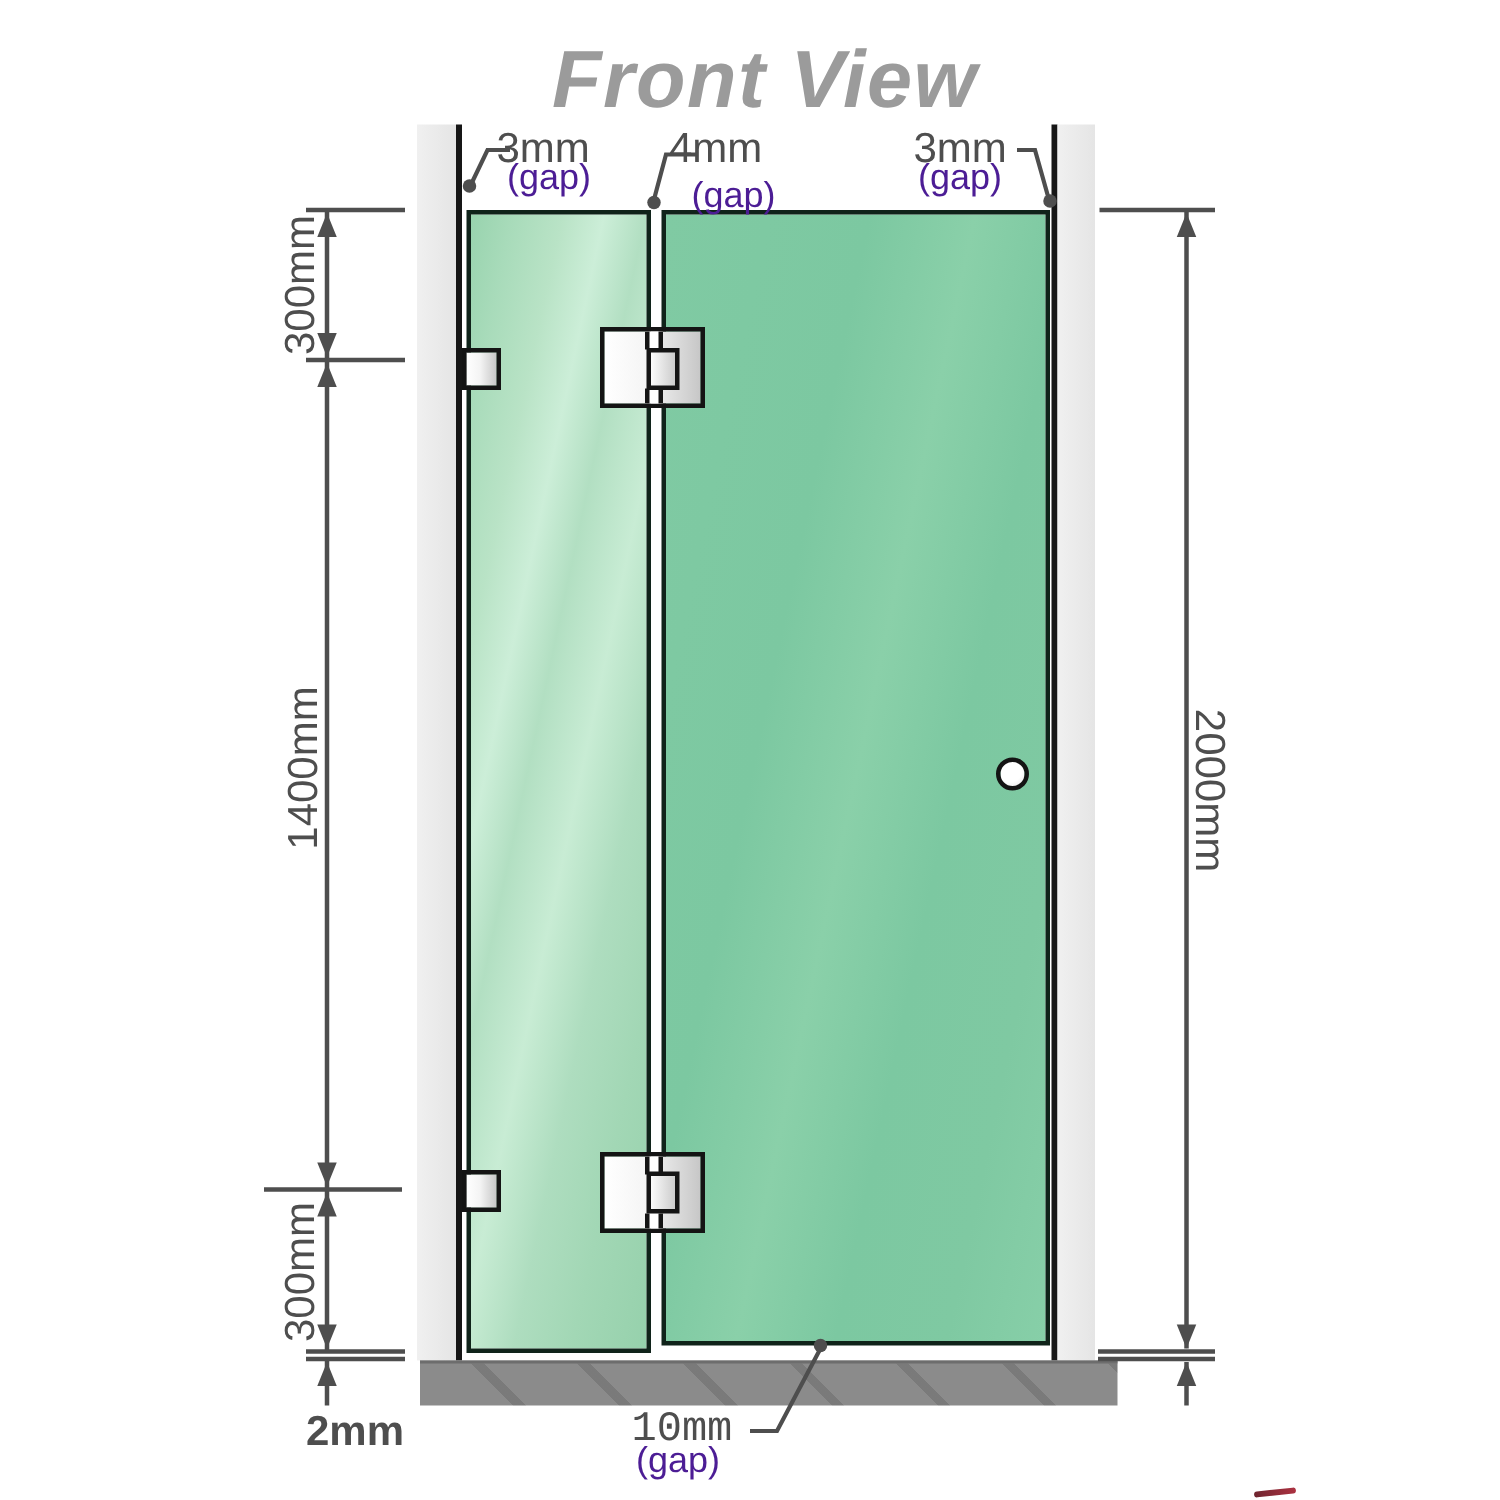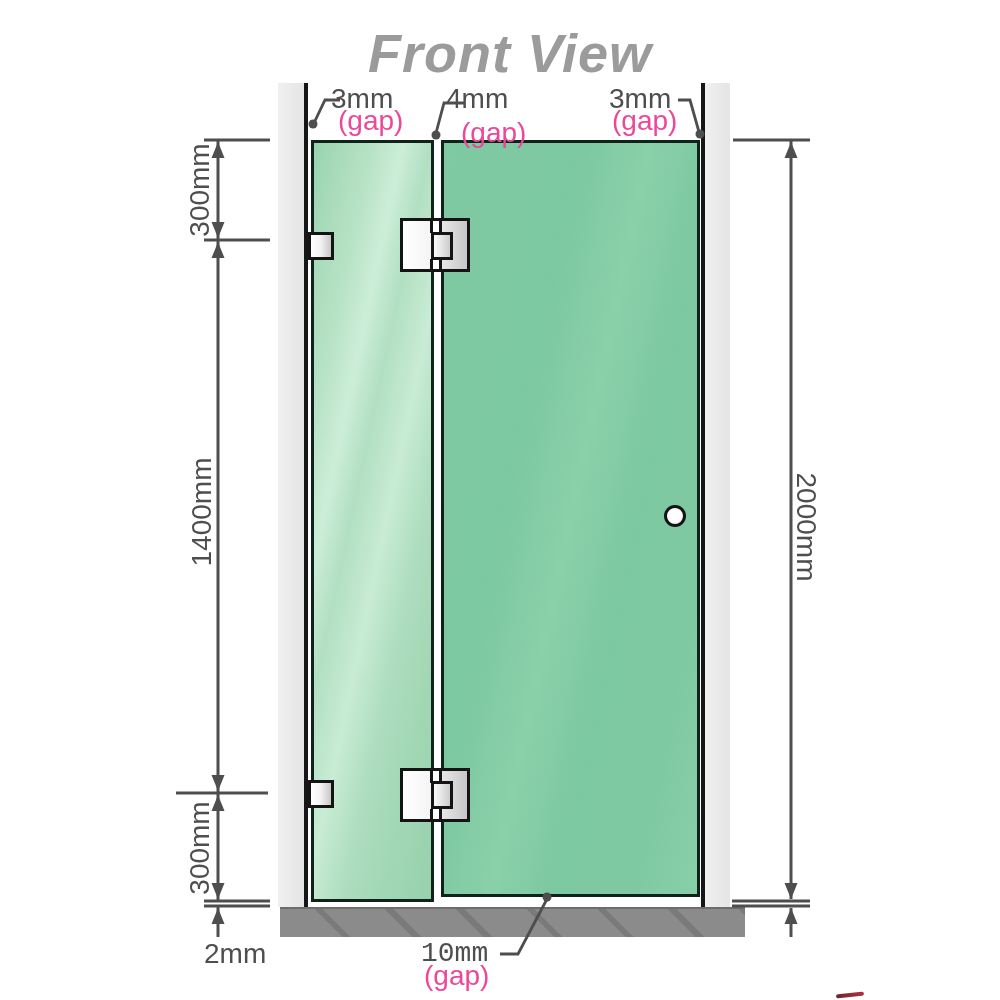--- a/index.html
+++ b/index.html
@@ -20,21 +20,21 @@
   .metal-inner{position:absolute;border:3px solid #141414;box-sizing:border-box;
          background:linear-gradient(90deg,#fbfbfb,#cccccc);}
   .seam{position:absolute;background:#ffffff;border-left:3px solid #141414;
         border-right:3px solid #141414;box-sizing:border-box;}
   .handle{position:absolute;width:22px;height:22px;border:3px solid #141414;
           border-radius:50%;box-sizing:border-box;
           background:radial-gradient(circle at 40% 35%,#ffffff 55%,#e3e3e3);}
   .base{position:absolute;background:#8b8b8b;border-top:2px solid #6d6d6d;box-sizing:border-box;
         background-image:repeating-linear-gradient(45deg,rgba(0,0,0,0) 0 44px,rgba(0,0,0,0.12) 44px 50px);}
   .dim-label{position:absolute;color:#4e4e4e;font-size:28px;line-height:1;white-space:nowrap;}
-  .dim-caption{position:absolute;color:#ec4899;font-size:28px;line-height:1;white-space:nowrap;}
+  .dim-caption{position:absolute;color:#4c1d95;font-size:24px;line-height:1;white-space:nowrap;}
   .rot-ccw{transform:translate(-50%,-50%) rotate(-90deg);}
   .rot-cw{transform:translate(-50%,-50%) rotate(90deg);}
   .overlay{position:absolute;left:0;top:0;pointer-events:none;}
   .red-artifact{position:absolute;left:836px;top:993px;width:28px;height:4px;border-radius:2px;
         background:linear-gradient(90deg,#5e0d18,#a31b2c);transform:rotate(-6deg);opacity:.9;}
 </style>
 </head>
 <body>
 
 <div class="canvas">
@@ -124,17 +124,17 @@
   <div class="dim-caption" style="left:612px;top:107px;">(gap)</div>
 
   <div class="dim-label" style="left:421px;top:940px;font-family:Liberation Mono, monospace;">10mm</div>
   <div class="dim-caption" style="left:424px;top:962px;">(gap)</div>
 
   <div class="dim-label rot-ccw" style="left:200px;top:190px;">300mm</div>
   <div class="dim-label rot-ccw" style="left:202px;top:512px;">1400mm</div>
   <div class="dim-label rot-ccw" style="left:200px;top:848px;">300mm</div>
   <div class="dim-label rot-cw" style="left:806px;top:527px;">2000mm</div>
 
-  <div class="dim-label" style="left:204px;top:940px;">2mm</div>
+  <div class="dim-label" style="left:204px;top:940px;font-weight:bold;">2mm</div>
 
   <div class="red-artifact"></div>
 
 </div>
 
 </body></html>

